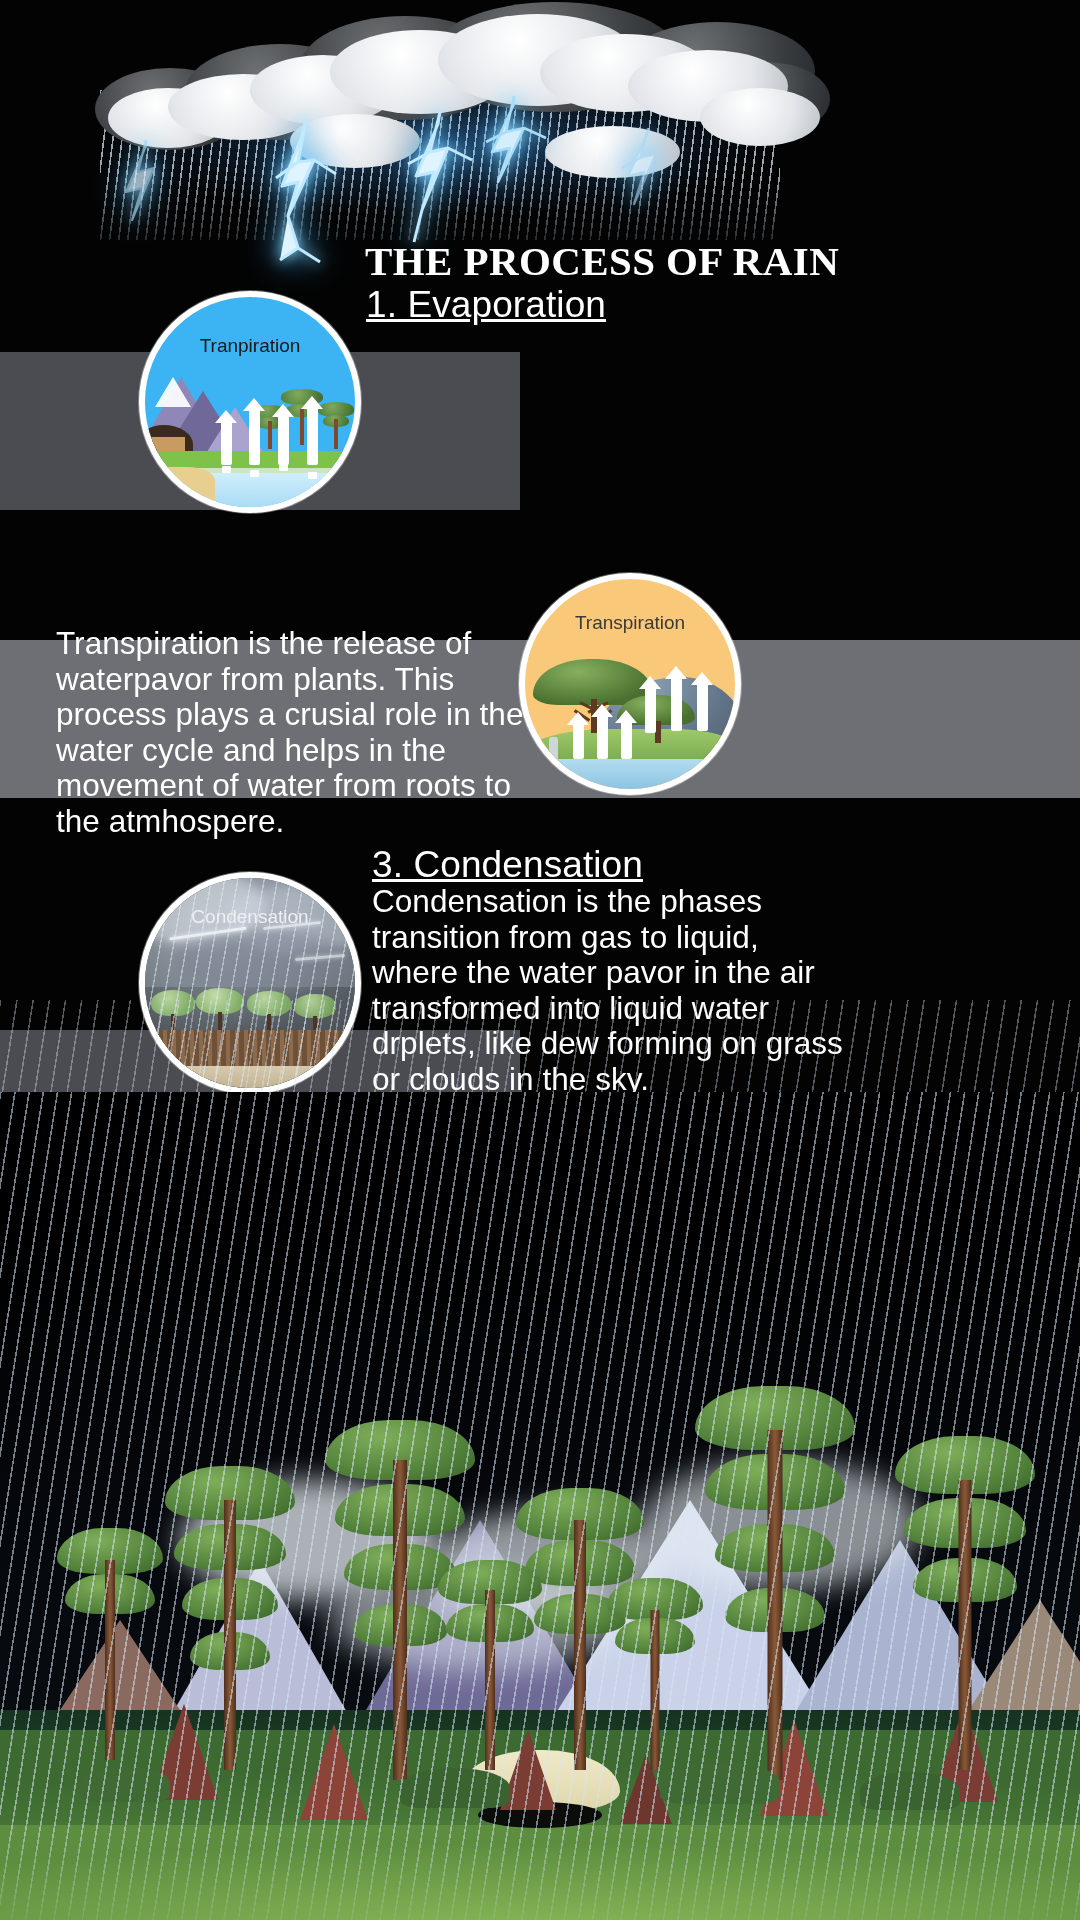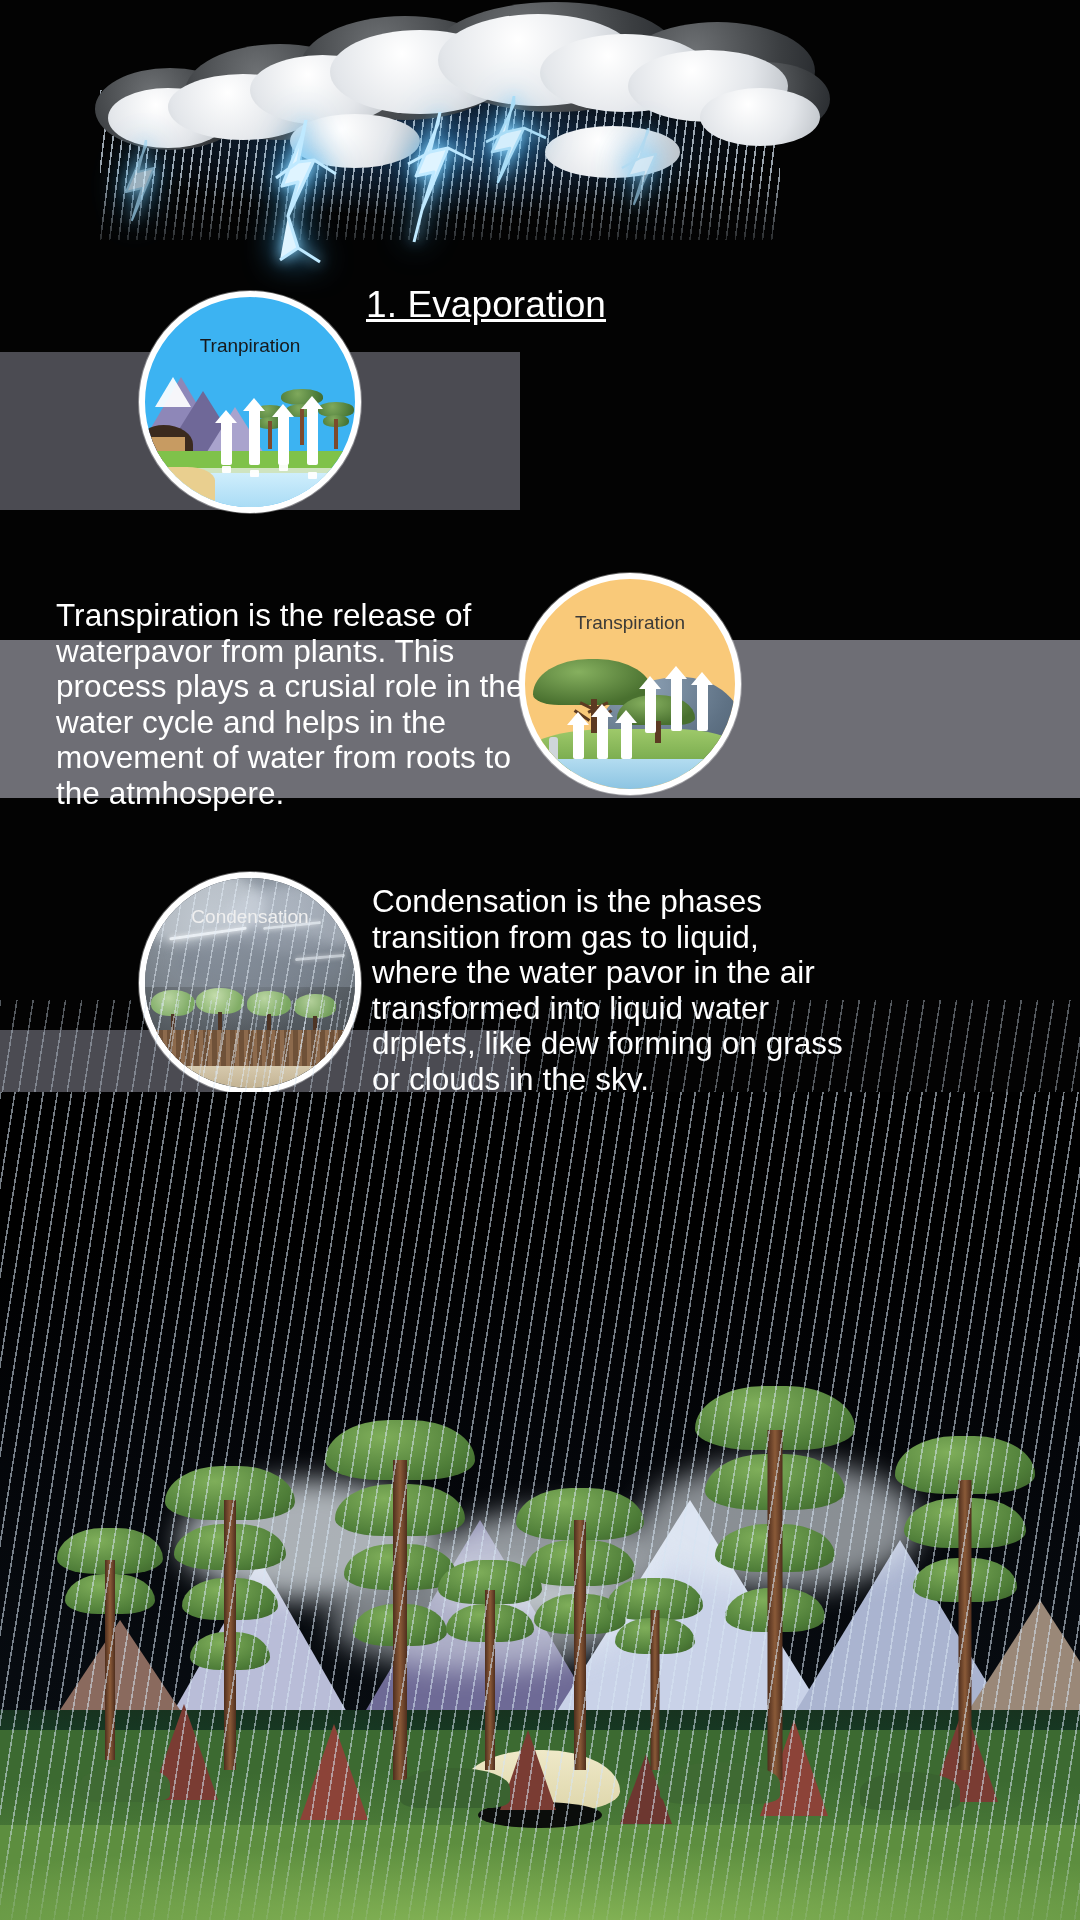--- a/index.html
+++ b/index.html
@@ -42,21 +42,21 @@
     position:absolute; left:365px; top:237px; width:640px;
     font-family:"Liberation Serif", serif; font-weight:700; font-size:41px;
     letter-spacing:.4px; color:#fff;
   }
   .heading { position:absolute; font-size:37px; font-weight:400; color:#fff; letter-spacing:.1px;text-decoration:underline; }
   .body { position:absolute; font-size:31.5px; line-height:1.13; color:#fff; letter-spacing:.05px; }
 
   #h1 { left:366px; top:284px; }
   #b1 { left:372px; top:332px; width:470px; }
   #h2 { left:45px;  top:548px; }
-  #b2 { left:56px;  top:598px; width:470px; }
+  #b2 { left:56px;  top:626px; width:470px; }
   #h3 { left:372px; top:844px; }
   #b3 { left:372px; top:884px; width:480px; }
 
   
   .circ {
     position:absolute; border-radius:50%; overflow:hidden;
     border:6px solid #fff; box-shadow:0 0 0 1px rgba(255,255,255,.35);
   }
   .circ .clabel {
     position:absolute; left:0; right:0; text-align:center;
@@ -205,20 +205,21 @@
     </svg>
     <svg class="bolt" style="left:612px; top:128px; opacity:.7;" width="90" height="100" viewBox="0 0 90 100">
       <path d="M36 0 L28 30 L44 26 L22 76 L32 44 L16 48 L36 4 Z M28 30 L10 40" stroke="#9dd4f2" stroke-width="2.2" fill="#cde9fa" stroke-linejoin="round"></path>
     </svg>
   </div>
 
   <div class="band band-1"></div>
   <div class="band band-2"></div>
   <div class="band band-3"></div>
 
+  <div class="title">THE PROCESS OF RAIN</div>
 
   <div class="heading" id="h1">1. Evaporation</div>
 
   <div class="circ" id="c-evap">
     <div class="clabel">Tranpiration</div>
 
     <div style="position:absolute;left:-10px;bottom:52px;width:0;height:0;border-left:46px solid transparent;border-right:46px solid transparent;border-bottom:78px solid #8e87b8;"></div>
     <div style="position:absolute;left:18px;bottom:52px;width:0;height:0;border-left:40px solid transparent;border-right:40px solid transparent;border-bottom:64px solid #6f6898;"></div>
     <div style="position:absolute;left:60px;bottom:52px;width:0;height:0;border-left:30px solid transparent;border-right:30px solid transparent;border-bottom:48px solid #a9a3cd;"></div>
     <div style="position:absolute;left:10px;bottom:100px;width:0;height:0;border-left:18px solid transparent;border-right:18px solid transparent;border-bottom:30px solid #ffffff;opacity:.92;"></div>
@@ -278,20 +279,21 @@
 
     <div class="arrow" style="left:48px;  bottom:30px; height:36px;"></div>
     <div class="arrow" style="left:72px;  bottom:30px; height:44px;"></div>
     <div class="arrow" style="left:96px;  bottom:30px; height:38px;"></div>
     <div class="arrow" style="left:120px; bottom:56px; height:46px;"></div>
     <div class="arrow" style="left:146px; bottom:58px; height:54px;"></div>
     <div class="arrow" style="left:172px; bottom:58px; height:48px;"></div>
     <div style="position:absolute;left:24px;bottom:26px;width:9px;height:26px;background:#cfd6da;border-radius:3px;"></div>
   </div>
 
+  <div class="heading" id="h3">3. Condensation</div>
   <div class="body" id="b3">Condensation is the phases transition from gas to liquid, where the water pavor in the air transformed into liquid water drplets, like dew forming on grass or clouds in the sky.</div>
 
   <div class="circ" id="c-cond">
     <div class="cd-sky"></div>
     <div class="cd-smoke" style="left:-20px; top:-10px; width:140px; height:78px;"></div>
     <div class="cd-smoke" style="left:80px;  top:6px;   width:150px; height:70px; background:rgba(210,218,228,.42);"></div>
     <div class="cd-smoke" style="left:30px;  top:52px;  width:170px; height:62px; background:rgba(120,130,142,.55);"></div>
     <div class="cd-streak" style="left:24px; top:54px; width:78px; transform:rotate(-8deg);"></div>
     <div class="cd-streak" style="left:118px; top:46px; width:58px; transform:rotate(-6deg); opacity:.8;"></div>
     <div class="cd-streak" style="left:150px; top:78px; width:50px; transform:rotate(-5deg); opacity:.7;"></div>

